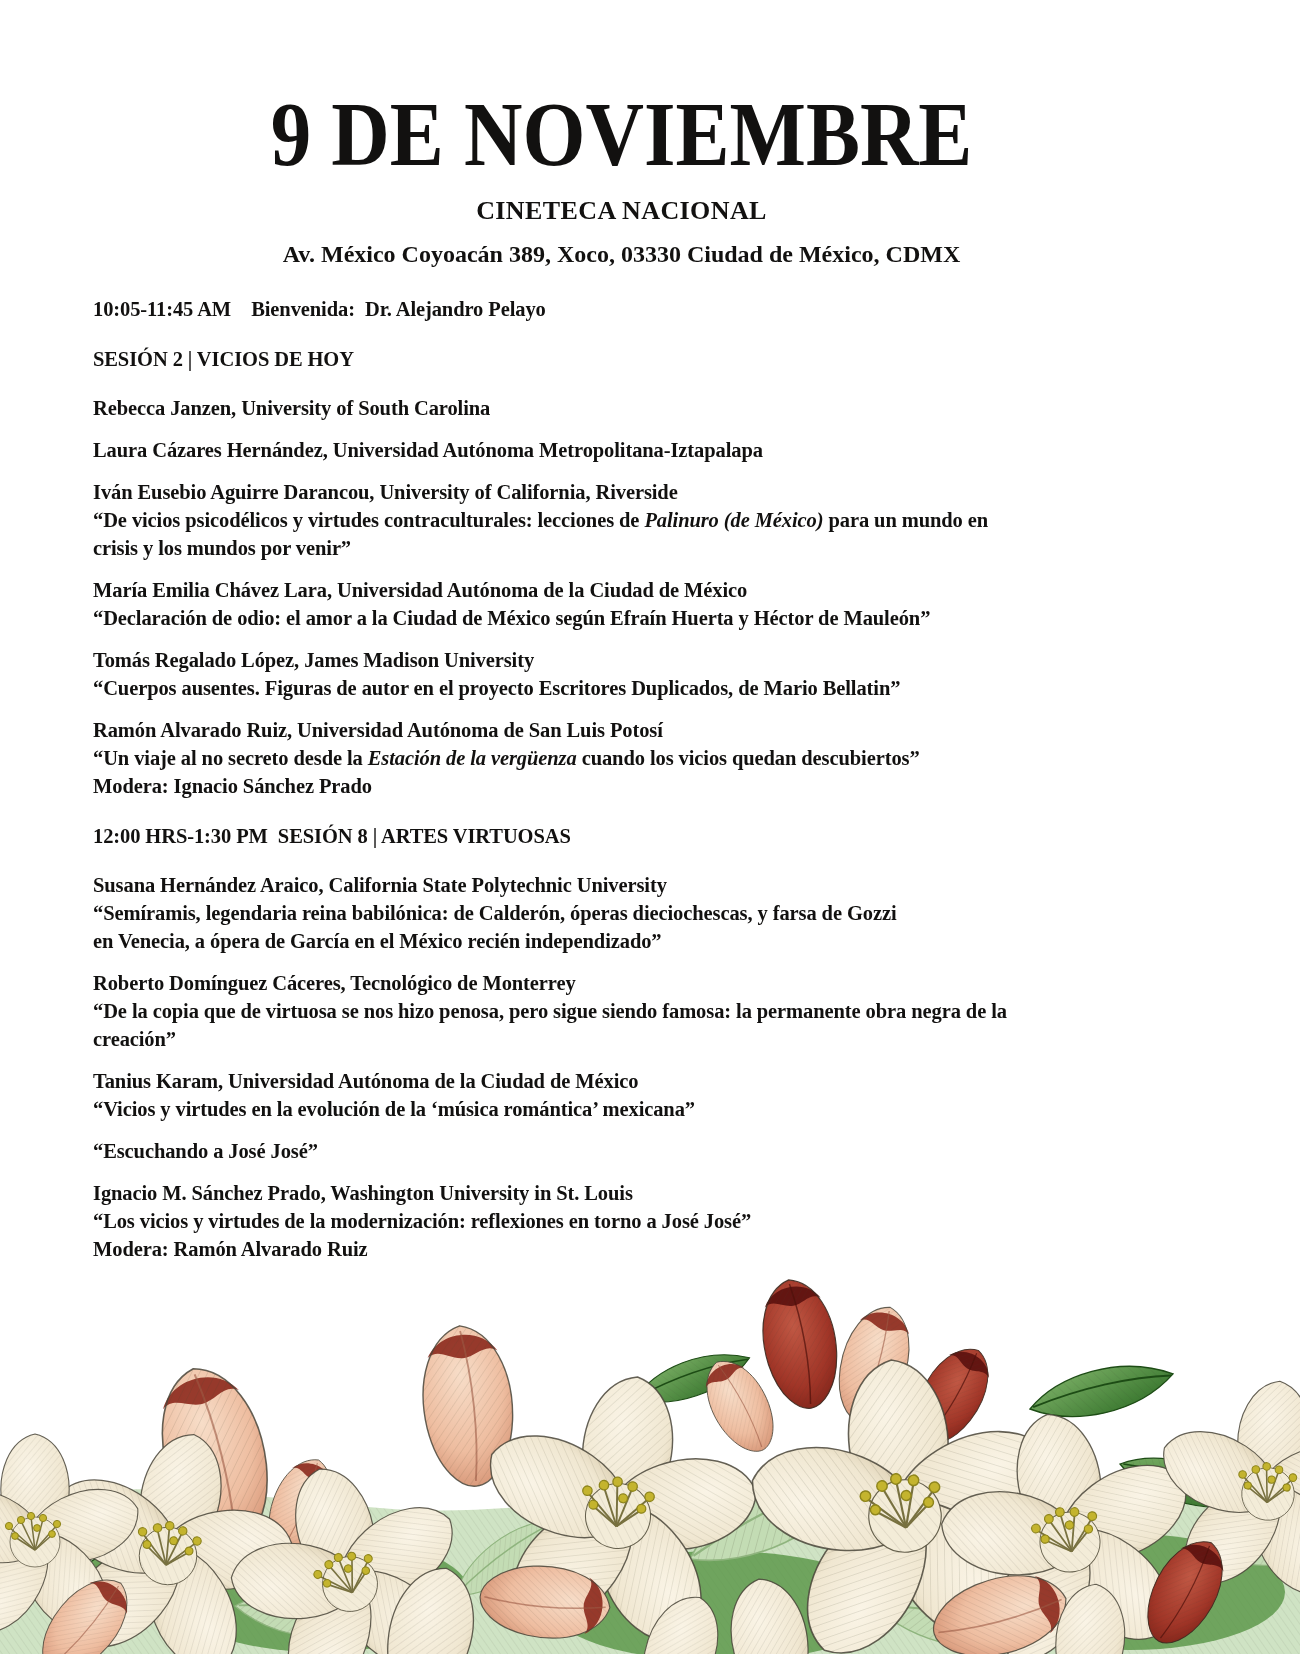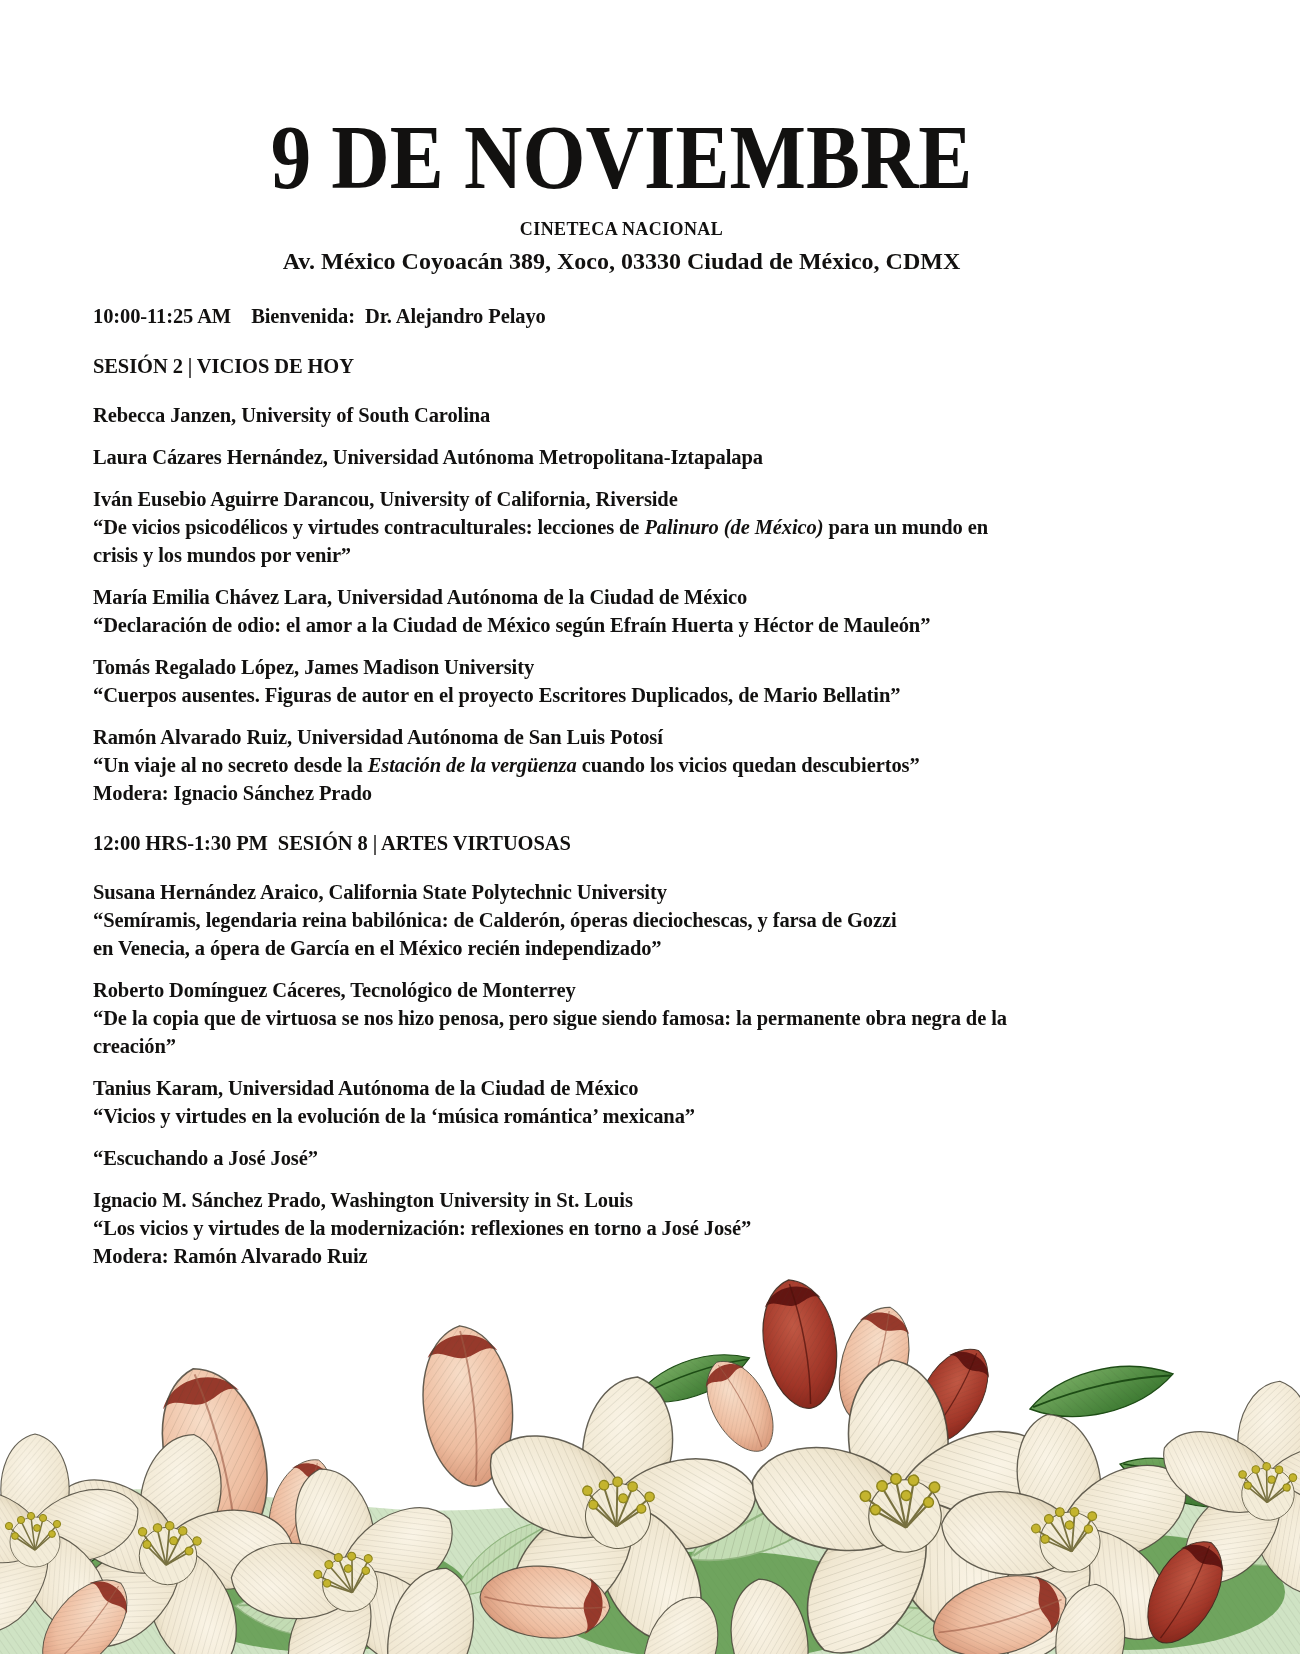--- a/index.html
+++ b/index.html
@@ -2,29 +2,29 @@
 <html><head>
 <meta charset="utf-8">
 <style>
   * { margin:0; padding:0; box-sizing:border-box; }
   body { background:#ffffff; }
   .page {
     position:relative; width:1300px; height:1654px; background:#ffffff;
     font-family:"Liberation Serif","DejaVu Serif",serif; color:#121110;
     overflow:hidden;
   }
-  .content { position:relative; z-index:2; padding:111px 150px 0 93px; }
+  .content { position:relative; z-index:2; padding:88px 150px 0 93px; }
 
   .header { text-align:center; }
   .event-title {
     font-size:92px; font-weight:700; line-height:1.0; white-space:nowrap;
     transform:scaleX(0.88); transform-origin:50% 50%;
     margin-bottom:16px;
   }
-  .venue   { font-size:18px; font-weight:700; letter-spacing:.4px; margin-bottom:8px; }
+  .venue   { font-size:26px; font-weight:700; letter-spacing:.4px; margin-bottom:15px; }
   .address { font-size:24px; font-weight:700; }
 
   .body { margin-top:27px; font-size:20.5px; font-weight:700; line-height:28px; letter-spacing:-0.1px; }
   .welcome { white-space:pre; margin-bottom:19px; }
   .session-heading { white-space:pre; margin:22px 0 21px 0; }
   .talk { margin-bottom:14px; }
   .line { white-space:nowrap; display:block; }
   .it { font-style:italic; }
 
   .flowers { position:absolute; left:0; bottom:0; width:1300px; height:400px; z-index:1; }
@@ -173,21 +173,21 @@
   <div class="content">
 
     <div class="header">
       <div class="event-title">9 DE NOVIEMBRE</div>
       <div class="venue">CINETECA NACIONAL</div>
       <div class="address">Av. México Coyoacán 389, Xoco, 03330 Ciudad de México, CDMX</div>
     </div>
 
     <div class="body">
 
-      <div class="welcome">10:00-11:25 AM    Bienvenida:  Dr. Alejandro Pelayo</div>
+      <div class="welcome">10:05-11:45 AM    Bienvenida:  Dr. Alejandro Pelayo</div>
 
       <div class="session-heading">SESIÓN 2 | VICIOS DE HOY</div>
 
       <div class="talk">
         <div class="line">Rebecca Janzen, University of South Carolina</div>
       </div>
 
       <div class="talk">
         <div class="line">Laura Cázares Hernández, Universidad Autónoma Metropolitana-Iztapalapa</div>
       </div>

